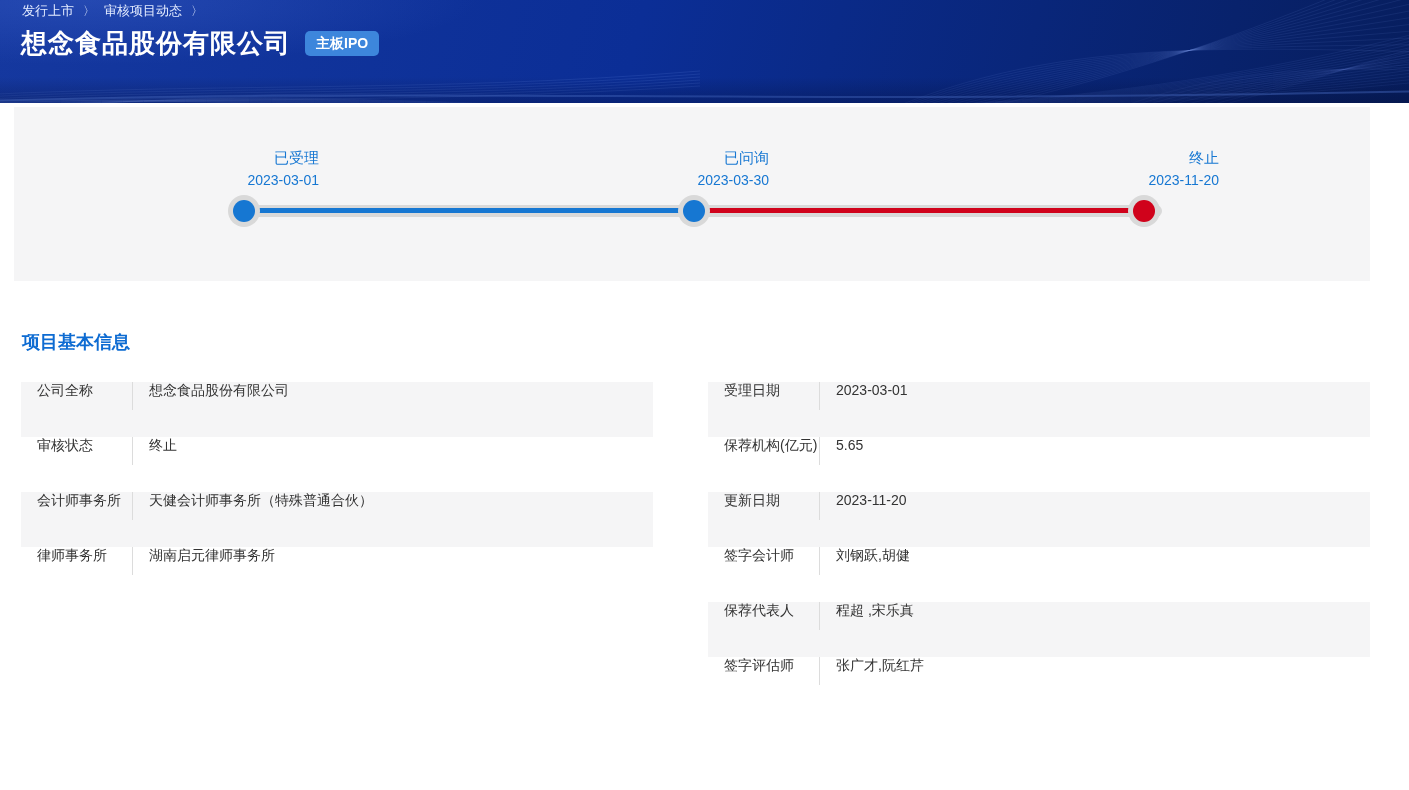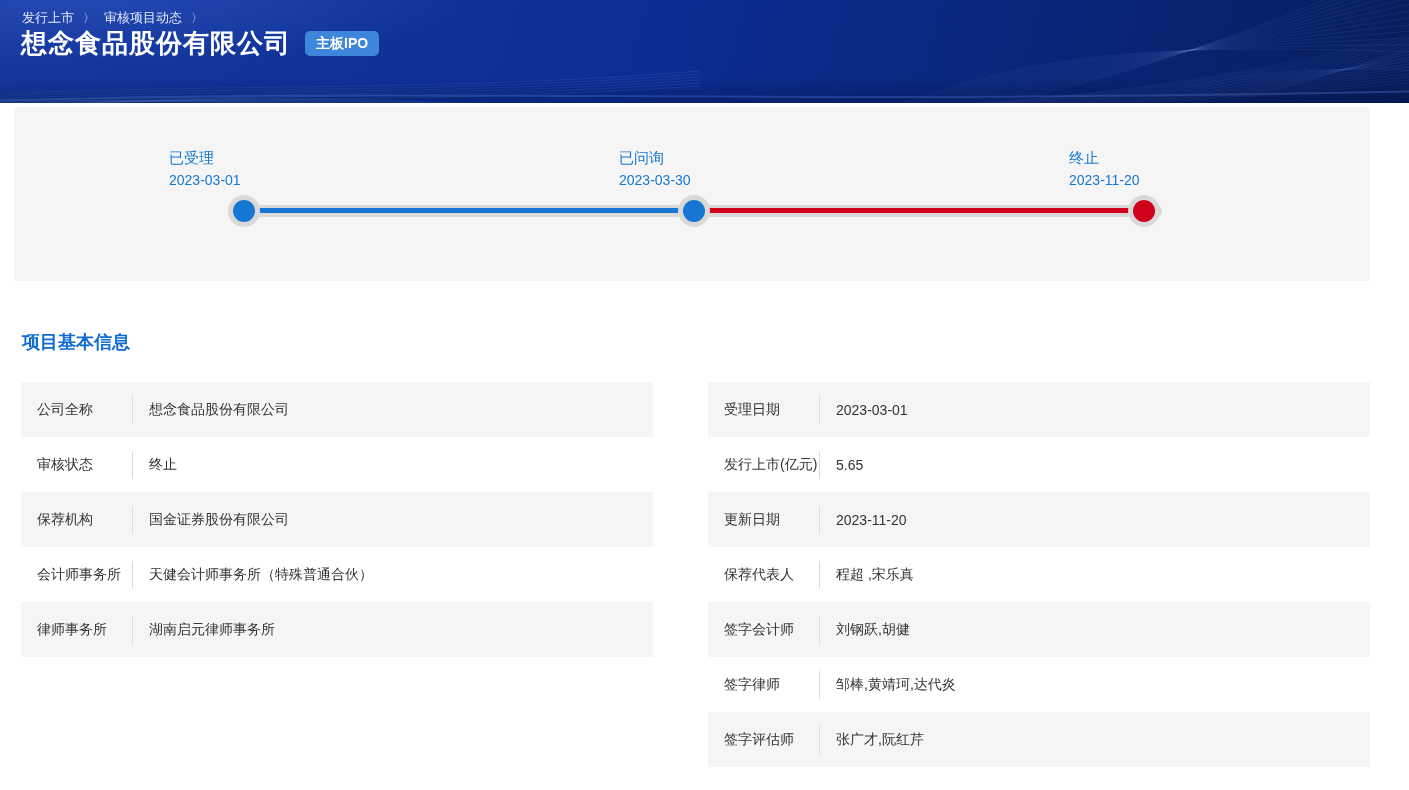--- a/index.html
+++ b/index.html
@@ -22,51 +22,51 @@
     background:radial-gradient(ellipse 40% 90% at 6% 0%, rgba(80,120,230,.28), transparent 70%);
     pointer-events:none;
   }
   .hero::after{
     content:""; position:absolute; left:0; right:0; bottom:0; height:26px;
     background:linear-gradient(to bottom, transparent, rgba(3,10,45,.30));
     pointer-events:none;
   }
   #header-waves{position:absolute; inset:0; width:100%; height:100%;}
   .breadcrumb{
-    position:absolute; top:9px; left:22px; z-index:3;
+    position:absolute; top:2px; left:22px; z-index:3;
     font-size:13px; color:#e4ecff; display:flex; align-items:center;
   }
   .breadcrumb a{color:#e4ecff; text-decoration:none; cursor:pointer;}
   .crumb-sep{margin:0 9px; font-size:12px; opacity:.9;}
   .title-row{position:absolute; top:29px; left:21px; z-index:3; display:flex; align-items:center;}
   .page-title{margin:0; font-size:26px; font-weight:700; color:#ffffff; letter-spacing:1px; line-height:1.1;}
   .board-badge{
     margin-left:14px; background:var(--badge-bg); color:#fff; font-size:14px; font-weight:600;
     padding:4px 11px; border-radius:5px; line-height:1.2; white-space:nowrap;
   }
   
   .timeline-panel{position:relative; margin:4px 39px 0 14px; height:174px; background:var(--panel-bg);}
   .tl-track{position:absolute; left:216px; top:98px; width:932px; height:12px; background:#d9d9d9; border-radius:6px;}
   .tl-seg{position:absolute; top:101px; height:5px; z-index:2;}
   .tl-seg.seg-blue{left:230px; width:450px; background:var(--timeline-blue);}
   .tl-seg.seg-red{left:680px; width:450px; background:var(--timeline-red);}
-  .milestone{position:absolute; top:42px; width:150px; text-align:left;}
+  .milestone{position:absolute; top:42px; width:150px; text-align:right;}
   .milestone.m1{left:155px;} .milestone.m2{left:605px;} .milestone.m3{left:1055px;}
   .m-label{font-size:15px; color:var(--timeline-blue);}
   .m-date{font-size:14px; color:var(--timeline-blue); margin-top:4px;}
   .tl-dot{
     position:absolute; top:93px; width:22px; height:22px; border-radius:50%;
     background:var(--timeline-blue); box-shadow:0 0 0 5px #d9d9d9; z-index:3;
   }
   .tl-dot.d1{left:219px;} .tl-dot.d2{left:669px;} .tl-dot.d3{left:1119px;}
   .tl-dot.dot-red{background:var(--timeline-red);}
   
   .section-title{margin:49px 12px 0 22px; font-size:18px; font-weight:700; color:var(--section-title);}
   .info-grid{display:grid; grid-template-columns:632px 662px; column-gap:55px; margin:28px 0 0 21px;}
-  .info-row{display:flex; align-items:center; height:55px; background:#ffffff;}
+  .info-row{display:flex; height:55px; background:#ffffff;}
   .info-col .info-row:nth-of-type(odd){background:var(--panel-bg);}
   .info-row-label{width:95px; margin-left:16px; font-size:14px; color:#333; flex-shrink:0;}
   .info-row-divider{width:1px; height:28px; background:#dcdcdc; flex-shrink:0;}
   .info-row-value{margin-left:16px; font-size:14px; color:#333; white-space:nowrap;}
 </style>
 </head>
 <body>
 
 <header class="hero">
   <svg id="header-waves" viewBox="0 0 1409 103" preserveAspectRatio="none">
@@ -165,25 +165,20 @@
         <span class="info-row-value">想念食品股份有限公司</span>
       </div>
 
 
       <div class="info-row">
         <span class="info-row-label">审核状态</span>
         <span class="info-row-divider"></span>
         <span class="info-row-value">终止</span>
       </div>
 
-      <div class="info-row">
-        <span class="info-row-label">保荐机构</span>
-        <span class="info-row-divider"></span>
-        <span class="info-row-value">国金证券股份有限公司</span>
-      </div>
 
       <div class="info-row">
         <span class="info-row-label">会计师事务所</span>
         <span class="info-row-divider"></span>
         <span class="info-row-value">天健会计师事务所（特殊普通合伙）</span>
       </div>
 
       <div class="info-row">
         <span class="info-row-label">律师事务所</span>
         <span class="info-row-divider"></span>
@@ -193,48 +188,43 @@
     </div>
   <div class="info-col">
 
       <div class="info-row">
         <span class="info-row-label">受理日期</span>
         <span class="info-row-divider"></span>
         <span class="info-row-value">2023-03-01</span>
       </div>
 
       <div class="info-row">
-        <span class="info-row-label">发行上市(亿元)</span>
+        <span class="info-row-label">保荐机构(亿元)</span>
         <span class="info-row-divider"></span>
         <span class="info-row-value">5.65</span>
       </div>
 
       <div class="info-row">
         <span class="info-row-label">更新日期</span>
         <span class="info-row-divider"></span>
         <span class="info-row-value">2023-11-20</span>
       </div>
 
       <div class="info-row">
+        <span class="info-row-label">签字会计师</span>
+        <span class="info-row-divider"></span>
+        <span class="info-row-value">刘钢跃,胡健</span>
+      </div>
+
+      <div class="info-row">
         <span class="info-row-label">保荐代表人</span>
         <span class="info-row-divider"></span>
         <span class="info-row-value">程超 ,宋乐真</span>
       </div>
 
-      <div class="info-row">
-        <span class="info-row-label">签字会计师</span>
-        <span class="info-row-divider"></span>
-        <span class="info-row-value">刘钢跃,胡健</span>
-      </div>
-
-      <div class="info-row">
-        <span class="info-row-label">签字律师</span>
-        <span class="info-row-divider"></span>
-        <span class="info-row-value">邹棒,黄靖珂,达代炎</span>
-      </div>
 
       <div class="info-row">
         <span class="info-row-label">签字评估师</span>
         <span class="info-row-divider"></span>
         <span class="info-row-value">张广才,阮红芹</span>
       </div>
     </div>
 </div>
 
 </body></html>

